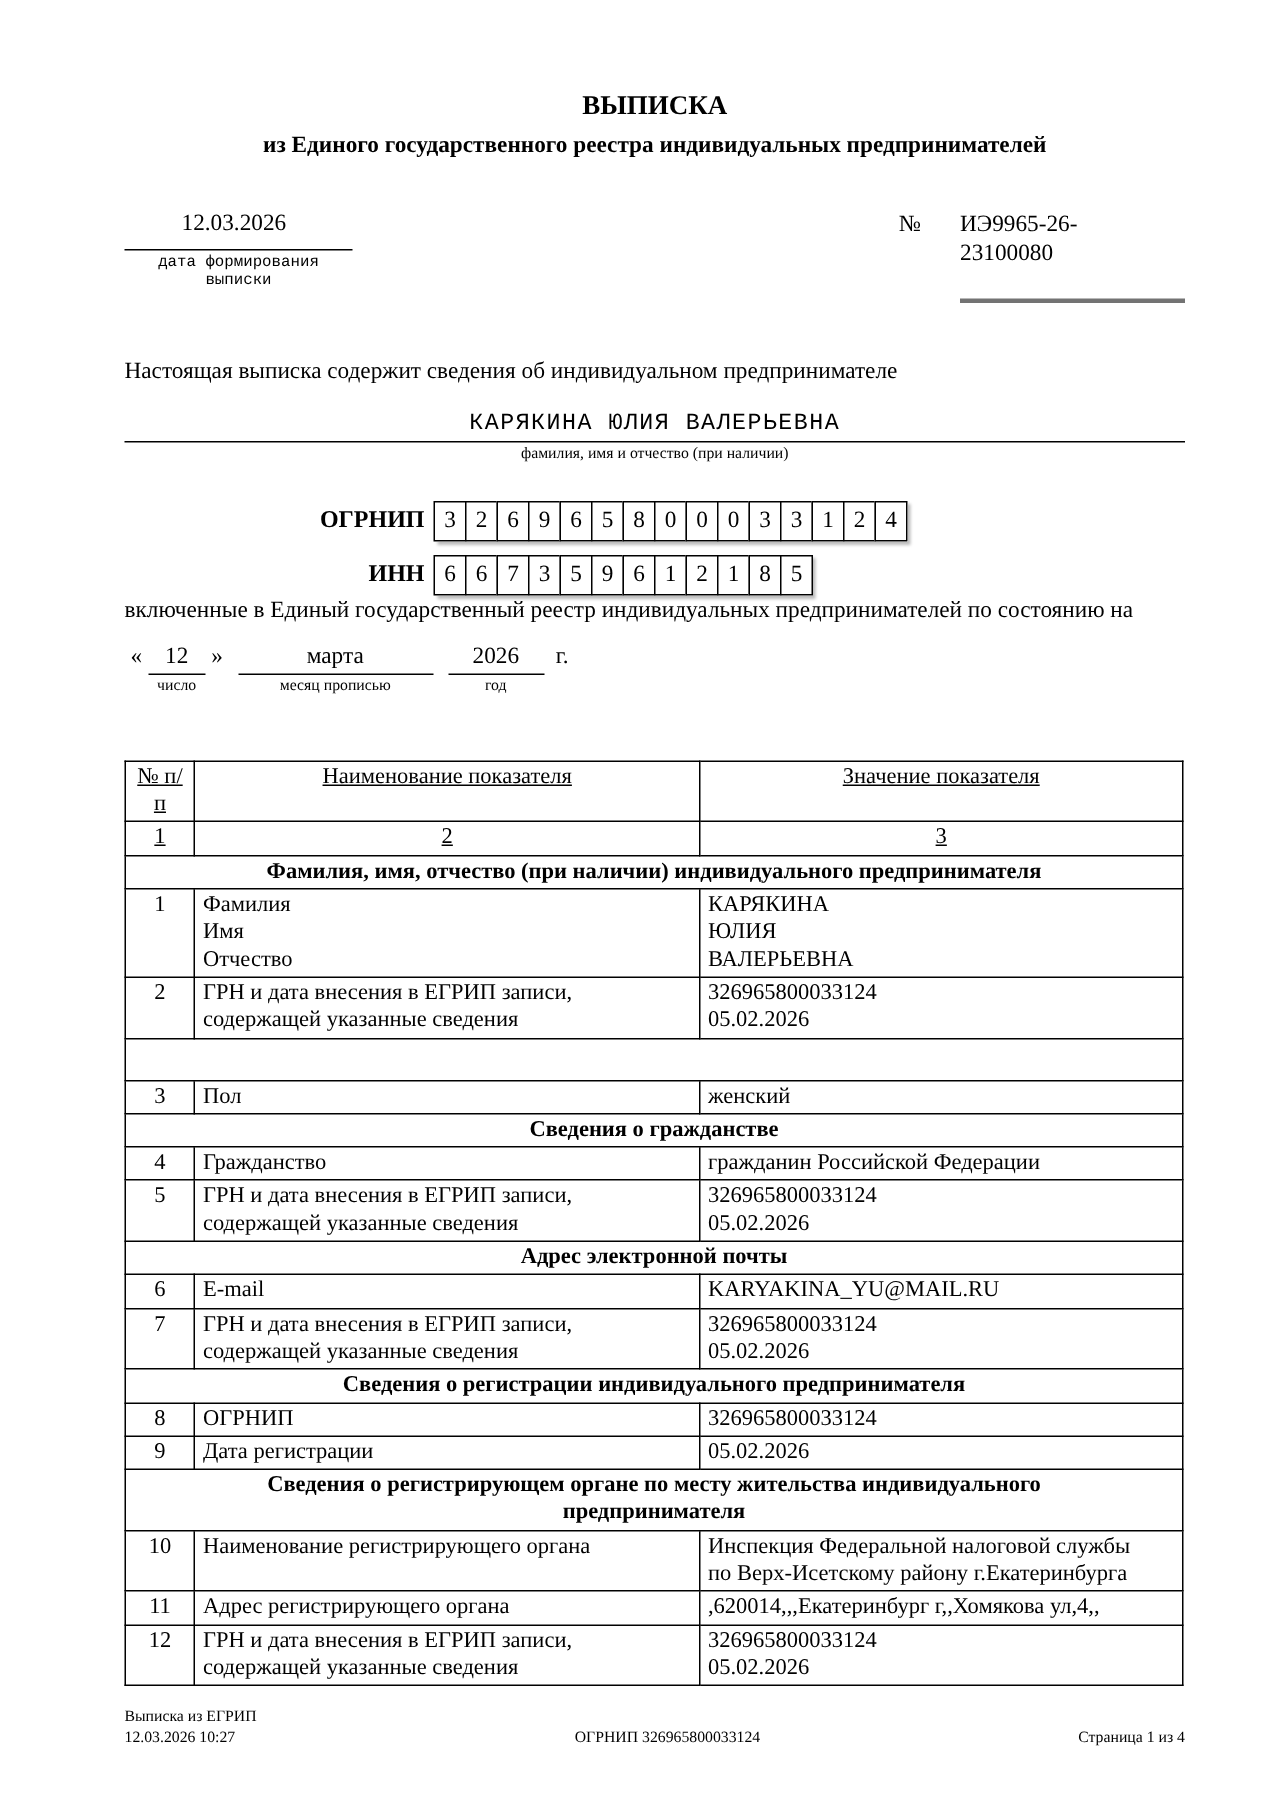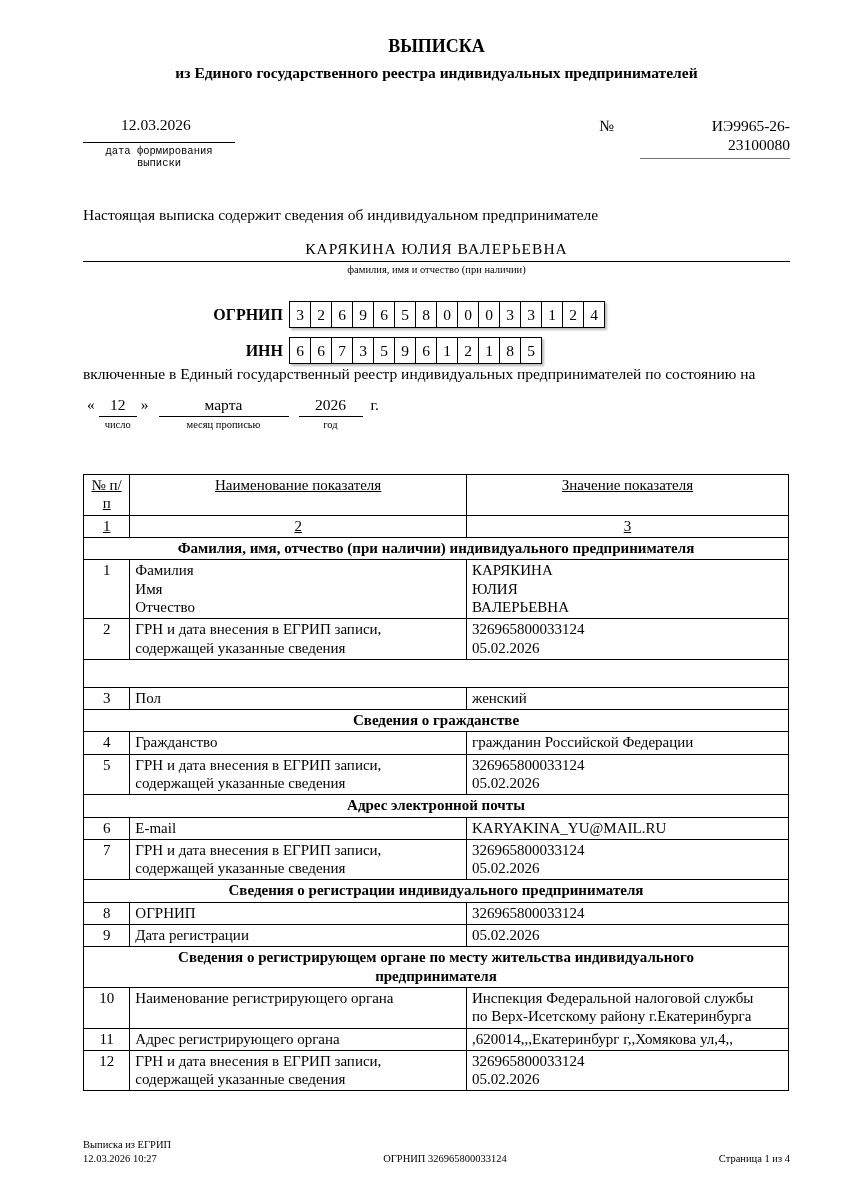--- a/index.html
+++ b/index.html
@@ -2,37 +2,37 @@
 <html><head>
 <meta charset="utf-8">
 <style>
   html,body { margin:0; padding:0; }
   body {
     width:848px; height:1200px; background:#ffffff; color:#000;
     font-family:"Liberation Serif", serif; position:relative; overflow:hidden;
   }
   .content { margin:0 58px 0 83px; }
 
-  .doc-title { text-align:center; font-weight:bold; font-size:18px; padding-top:36px; }
+  .doc-title { text-align:center; font-weight:bold; font-size:18px; padding-top:60px; }
   .doc-subtitle { text-align:center; font-weight:bold; font-size:15.5px; margin-top:7px; }
 
   .date-number-row { display:flex; justify-content:space-between; margin-top:34px; }
   .form-date-block { width:152px; }
   .form-date-value { font-size:15.5px; padding-left:38px; padding-bottom:8px; }
   .form-date-line { border-bottom:1px solid #000; }
   .form-date-caption { font-size:10.5px; text-align:center; padding-top:2px;font-family:Liberation Mono, monospace; }
   .number-block { display:flex; align-items:flex-start; }
   .number-sign { font-size:15.5px; margin-right:26px; padding-top:1px; }
   .number-value-block { width:150px; }
-  .number-lines { text-align:right; font-size:15.5px; line-height:1.25; padding-bottom:3px; border-bottom:1px solid #737373; }
+  .number-lines { text-align:left; font-size:15.5px; line-height:1.25; padding-bottom:20px; border-bottom:3px solid #737373; }
 
   .lead-text { font-size:15.5px; margin-top:37px; }
 
   .name-block { margin-top:16px; }
-  .name-value { text-align:center; font-size:15.5px; letter-spacing:1px; padding-bottom:3px; border-bottom:1px solid #000; }
+  .name-value { text-align:center; font-size:15.5px; letter-spacing:1px; padding-bottom:3px; border-bottom:1px solid #000;font-family:Liberation Mono, monospace; }
   .name-caption { text-align:center; font-size:10.5px; padding-top:2px; }
 
   .digits-row { display:flex; align-items:center; }
   .digits-row.ogrnip { margin-top:26px; }
   .digits-row.inn { margin-top:9px; }
   .digits-label { width:200px; text-align:right; font-weight:bold; font-size:16px; padding-right:6px; }
   .digit-boxes { display:flex; box-shadow:2px 2px 2px #bbb; }
   .digit-box {
     width:20px; height:25px; border:1px solid #000; margin-left:-1px;
     display:flex; align-items:center; justify-content:center; font-size:15.5px; background:#fff;

